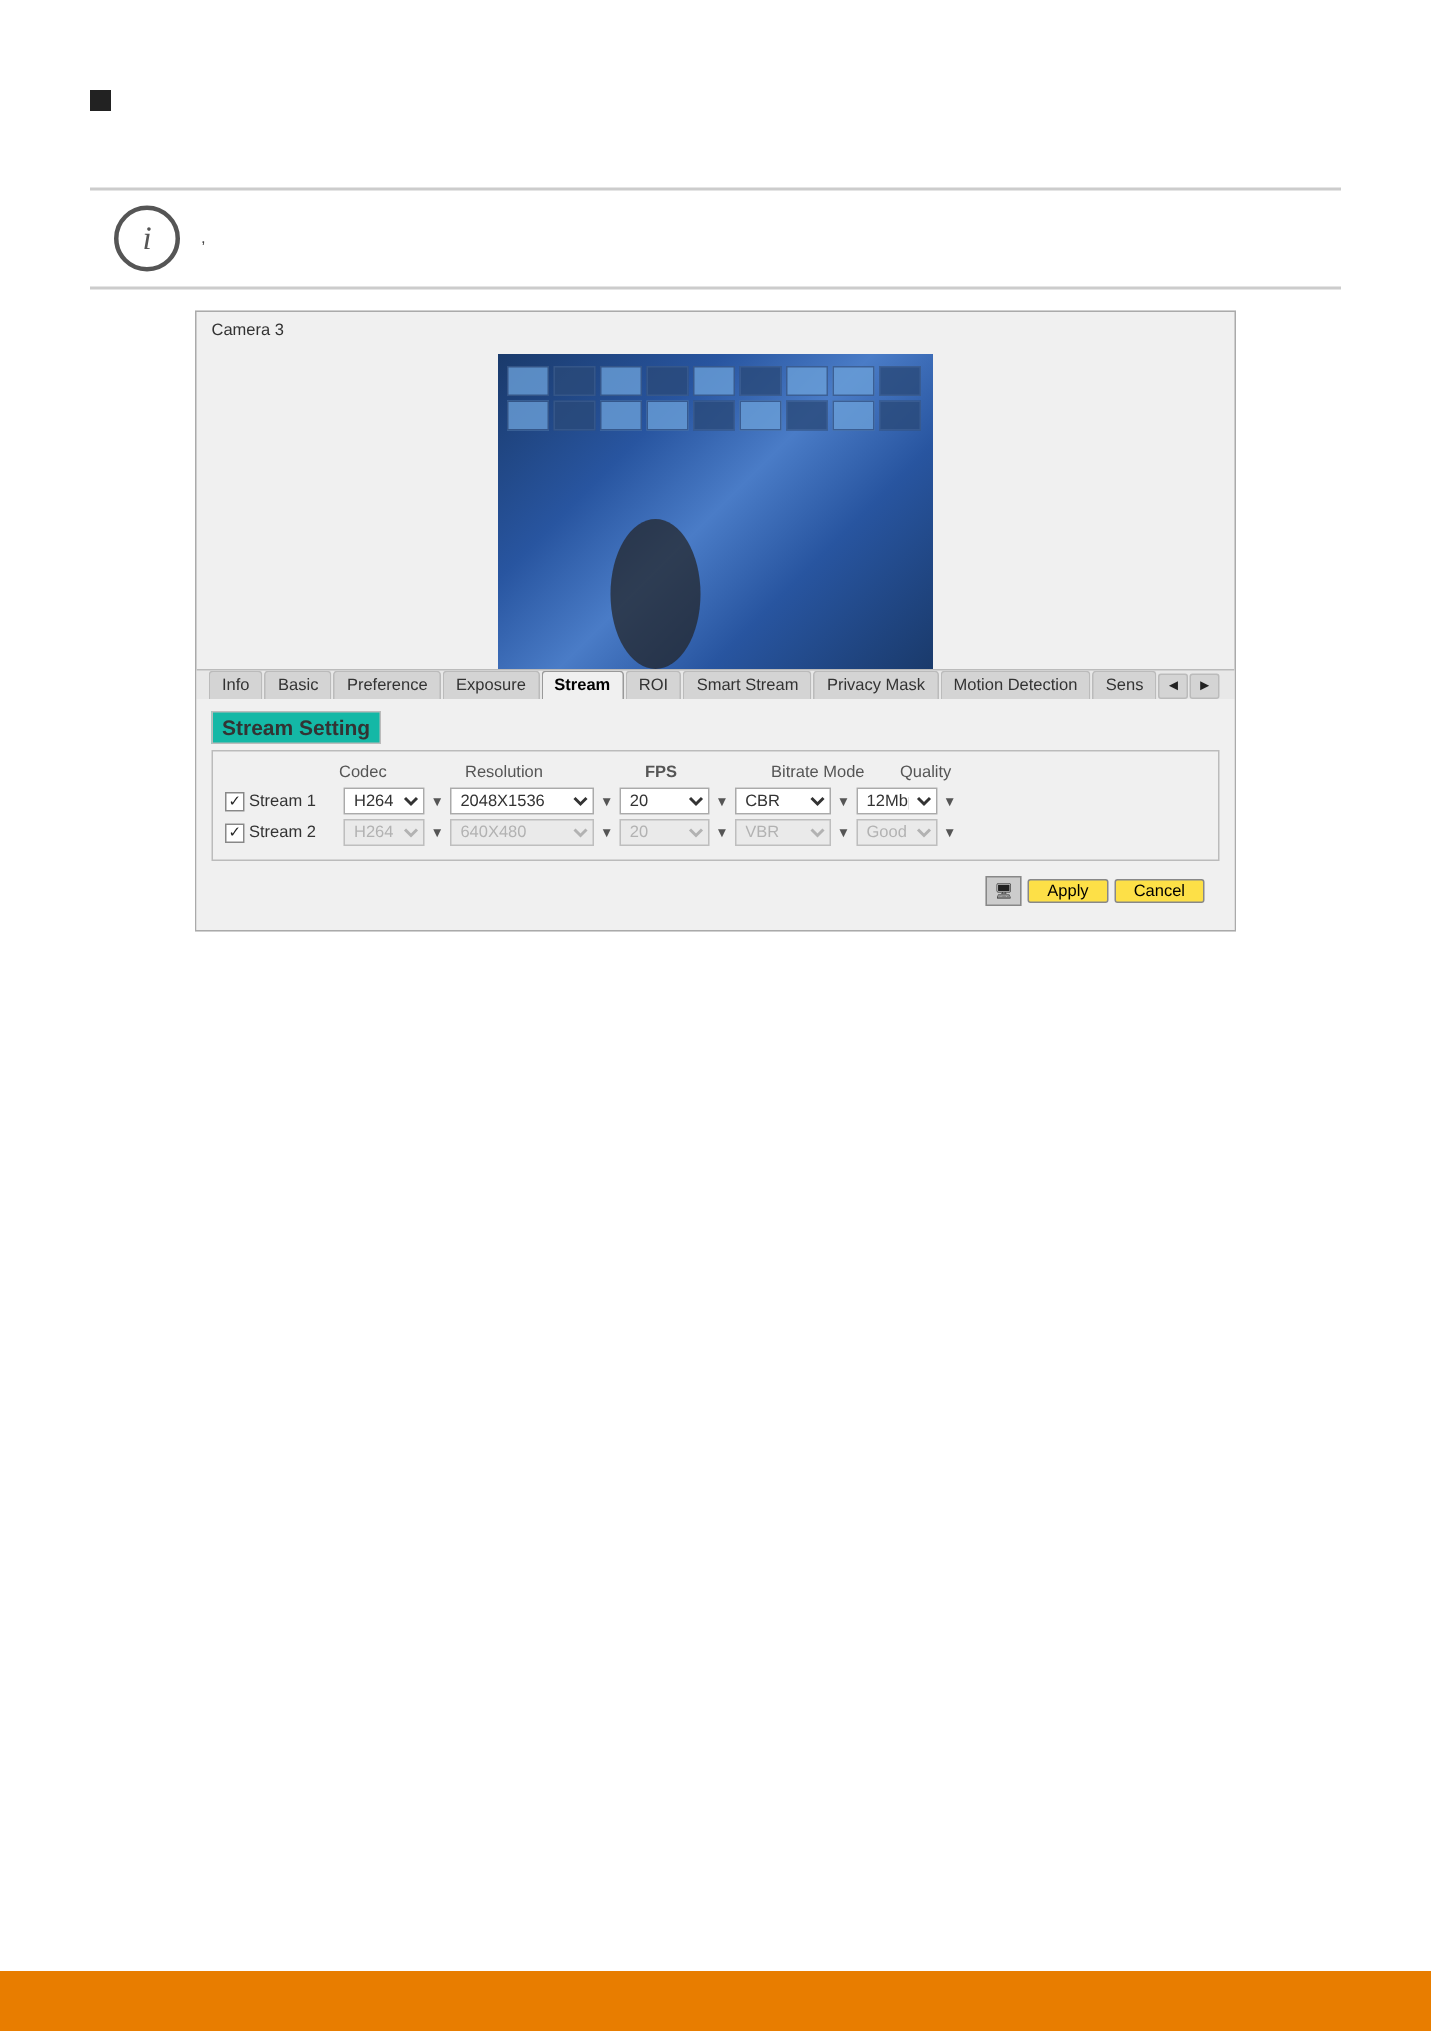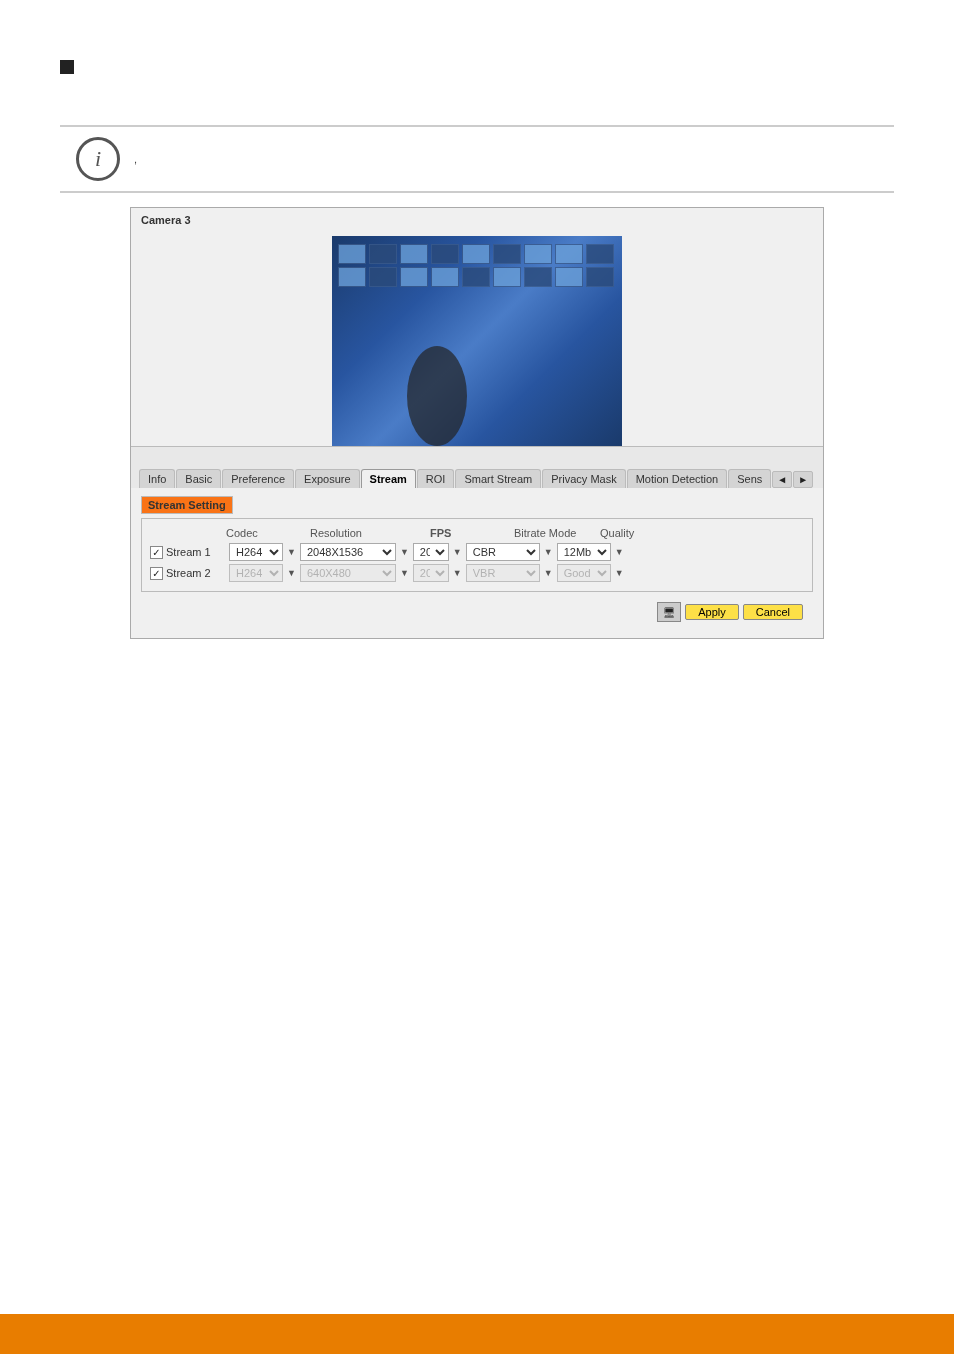--- a/index.html
+++ b/index.html
@@ -57,21 +57,21 @@
 
     
     .camera-dialog {
       margin: 14px 130px;
       border: 1px solid #aaa;
       background: #f0f0f0;
       padding: 0;
     }
     .camera-title {
       font-size: 11px;
-      font-weight: bold;
+      font-weight: normal;
       color: #333;
       padding: 6px 10px 4px 10px;
     }
 
     
     .camera-preview {
       width: 290px;
       height: 210px;
       background: linear-gradient(135deg, #1a3a6b 0%, #2855a0 30%, #4a7cc7 50%, #2855a0 70%, #1a3a6b 100%);
       margin: 0 auto 0 auto;
@@ -117,21 +117,21 @@
       height: 100px;
       background: #222;
       clip-path: ellipse(30px 50px at 40px 50px);
       opacity: 0.7;
     }
 
     
     .tab-bar {
       display: flex;
       align-items: flex-end;
-      padding: 22px 8px 0 8px;
+      padding: 0 8px 0 8px;
       background: #e8e8e8;
       border-top: 1px solid #bbb;
       flex-wrap: nowrap;
       gap: 1px;
     }
     .tab {
       padding: 3px 8px;
       border: 1px solid #bbb;
       border-bottom: none;
       background: #d4d4d4;
@@ -157,28 +157,28 @@
       cursor: pointer;
       border-radius: 2px;
     }
 
     
     .stream-setting-area {
       padding: 8px 10px;
       background: #f0f0f0;
     }
     .stream-setting-legend {
-      font-size: 11px;
+      font-size: 14px;
       font-weight: bold;
       color: #333;
       margin-bottom: 6px;
       border: 1px solid #bbb;
       padding: 2px 6px;
       display: inline-block;
-      background: #f97316;
+      background: #14b8a6;
       position: relative;
       top: 0;
     }
     .stream-setting-box {
       border: 1px solid #bbb;
       padding: 8px 8px 6px 8px;
       background: #f0f0f0;
       margin-top: -2px;
     }
 
@@ -227,22 +227,22 @@
     .stream-select {
       border: 1px solid #aaa;
       background: #fff;
       font-size: 11px;
       color: #333;
       padding: 1px 2px;
       height: 18px;
     }
     .stream-select.codec { width: 54px; }
     .stream-select.resolution { width: 96px; }
-    .stream-select.fps { width: 36px; }
-    .stream-select.bitrate-mode { width: 74px; }
+    .stream-select.fps { width: 60px; }
+    .stream-select.bitrate-mode { width: 64px; }
     .stream-select.quality { width: 54px; }
     .stream-select.disabled {
       background: #e8e8e8;
       color: #999;
     }
     .dropdown-arrow {
       font-size: 9px;
       color: #555;
       margin: 0 1px;
     }

